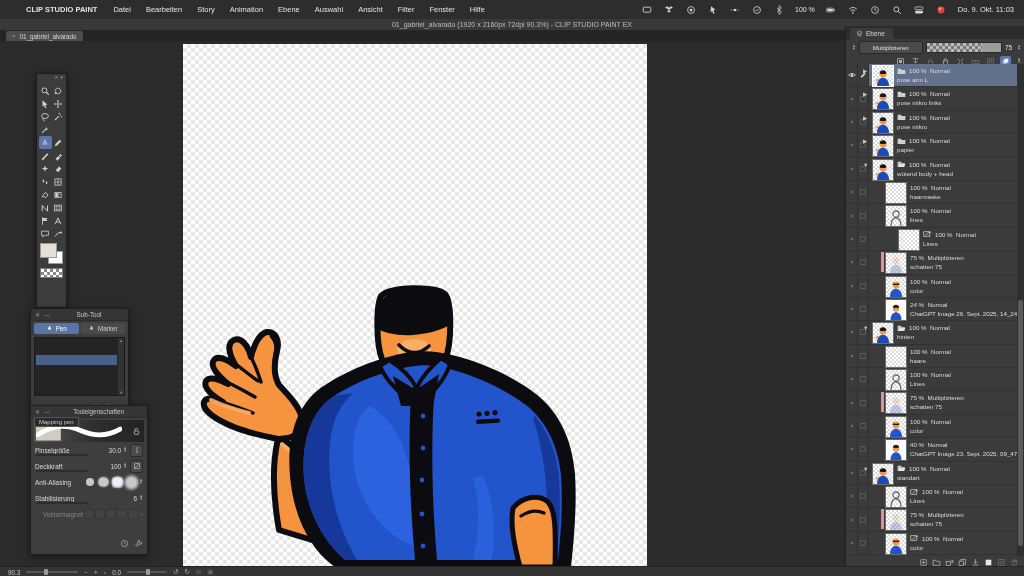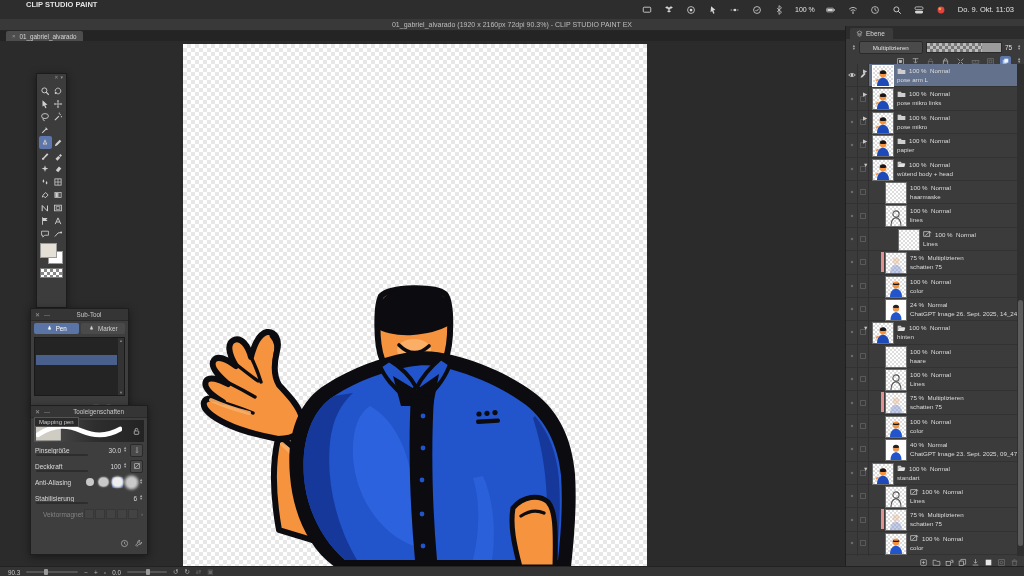--- a/index.html
+++ b/index.html
@@ -1,21 +1,21 @@
 <!DOCTYPE html>
 <html><head>
 <meta charset="utf-8">
 <style>
   html,body{margin:0;padding:0;}
   body{width:1024px;height:576px;overflow:hidden;position:relative;background:#2c2c2c;
        font-family:"Liberation Sans","DejaVu Sans",sans-serif;color:#ddd;
        -webkit-font-smoothing:antialiased;}
   .abs{position:absolute;}
   
-  #menubar{left:0;top:0;width:1024px;height:19px;background:#2d2d2d;display:flex;
+  #menubar{left:0;top:0;width:1024px;height:19px;background:#2d2d2d;display:flex;align-items:center;
            font-size:7.5px;color:#e3e3e3;z-index:50;}
   #menubar .apple{margin:0 14px 0 12px;font-size:9px;}
   #menubar .appname{font-weight:bold;margin-right:16px;}
   #menubar .mitem{margin-right:15px;}
   #menu-right{margin-left:auto;display:flex;align-items:center;gap:11px;padding-right:10px;}
   #menu-right .sicon{width:11px;height:11px;display:inline-flex;align-items:center;justify-content:center;}
   #menu-right svg{width:10px;height:10px;}
   #menubar .battxt{font-size:7px;}
   #menubar .clock{font-size:7.5px;white-space:nowrap;}
   
@@ -144,20 +144,21 @@
   .slider{width:52px;height:2px;background:#555;position:relative;border-radius:1px;}
   .slider .knob{position:absolute;top:-2px;width:4px;height:6px;background:#9a9a9a;border-radius:1px;}
   #statusbar .sbico{font-size:6.5px;color:#b5b5b5;}
 </style>
 </head>
 <body>
 
 <div id="menubar" class="abs">
   <span class="apple"></span>
   <span class="appname">CLIP STUDIO PAINT</span>
+  <span id="menu-items"><span class="mitem">Datei</span><span class="mitem">Bearbeiten</span><span class="mitem">Story</span><span class="mitem">Animation</span><span class="mitem">Ebene</span><span class="mitem">Auswahl</span><span class="mitem">Ansicht</span><span class="mitem">Filter</span><span class="mitem">Fenster</span><span class="mitem">Hilfe</span></span>
   <div id="menu-right">
     <span class="sicon">
         <svg viewBox="0 0 16 16">
           <rect x="2" y="3.5" width="12" height="8" rx="1.5" fill="none" stroke="#d5d5d5" stroke-width="1.4"></rect>
         </svg>
       </span>
     <span class="sicon">
         <svg viewBox="0 0 16 16" fill="#d5d5d5">
           <path d="M8 4 4.8 6 8 8 4.8 10 8 12l3.2-2L8 8l3.2-2z"></path>
           <path d="M4.8 6 1.8 4 4.8 2 8 4zM11.2 6l3-2-3-2L8 4z"></path>

